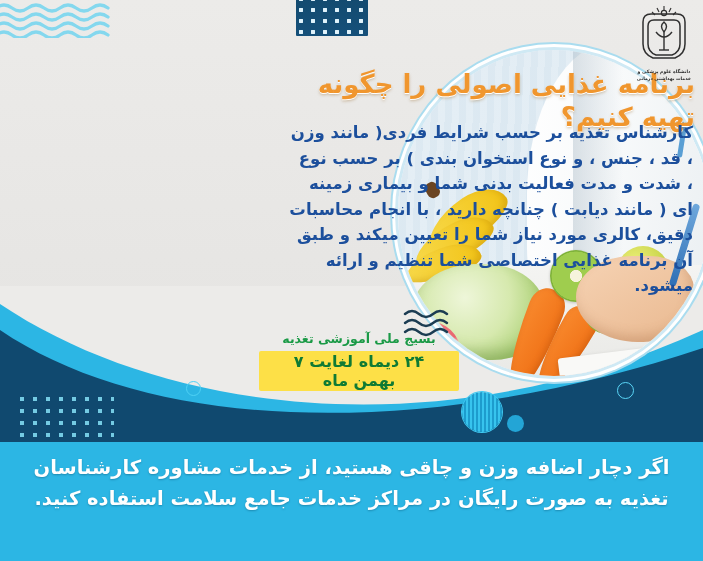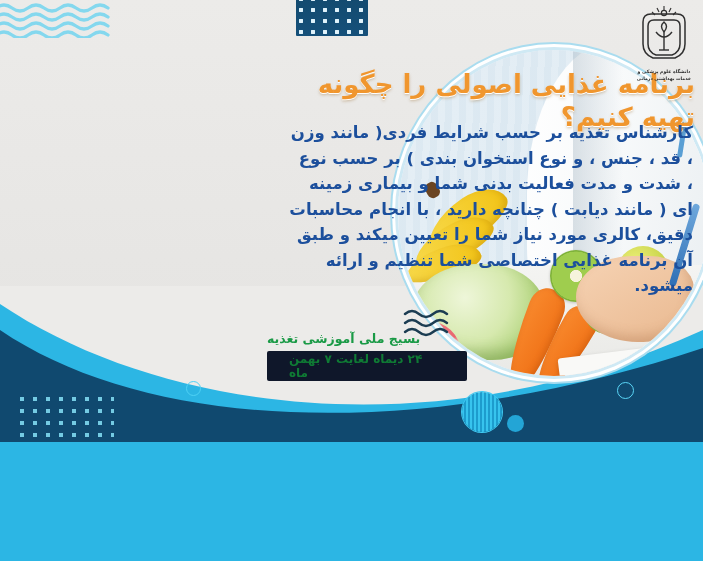--- a/index.html
+++ b/index.html
@@ -120,26 +120,26 @@
     letter-spacing:.2px;line-height:1.25;
     text-shadow:0 1px 0 #fff,0 2px 3px rgba(140,90,20,.35);
     z-index:9;direction:rtl;
   }
   .body-txt{
     position:absolute;right:10px;top:120px;width:405px;
     font-size:16.5px;font-weight:700;color:#1c4f9c;
     line-height:1.55;direction:rtl;z-index:9;
   }
   .camp{
-    position:absolute;right:236px;top:330px;width:200px;text-align:left;z-index:12;direction:rtl;
+    position:absolute;right:244px;top:330px;width:200px;text-align:center;z-index:12;direction:rtl;
   }
   .camp-l1{font-size:12.5px;font-weight:700;color:#1a9a46;line-height:1.4;letter-spacing:.3px;}
   .camp-l2{
     display:inline-block;margin-top:3px;padding:1px 22px;
-    background:#0f172a;color:#0f7a34;font-size:12px;font-weight:700;border-radius:2px;letter-spacing:.2px;
+    background:#fde047;color:#0f7a34;font-size:16px;font-weight:700;border-radius:2px;letter-spacing:.2px;
   }
   .footer{
     position:absolute;left:0;right:0;top:452px;
     text-align:center;color:#ffffff;font-size:19.5px;font-weight:700;
     line-height:1.6;direction:rtl;z-index:12;
     text-shadow:0 1px 2px rgba(0,60,90,.35);
     padding:0 26px;box-sizing:border-box;
   }
 
   
@@ -245,13 +245,14 @@
   </div>
 
   <div class="title">برنامه غذایی اصولی را چگونه تهیه کنیم؟</div>
   <div class="body-txt">کارشناس تغذیه بر حسب شرایط فردی( مانند وزن ، قد ، جنس ، و نوع استخوان بندی ) بر حسب نوع ، شدت و مدت فعالیت بدنی شما و بیماری زمینه ای ( مانند دیابت ) چنانچه دارید ، با انجام محاسبات دقیق، کالری مورد نیاز شما را تعیین میکند و طبق آن برنامه غذایی اختصاصی شما تنظیم و ارائه میشود.</div>
 
   <div class="camp">
     <div class="camp-l1">بسیج ملی آموزشی تغذیه</div>
     <div class="camp-l2">۲۴ دیماه لغایت ۷ بهمن ماه</div>
   </div>
 
+  <div class="footer">اگر دچار اضافه وزن و چاقی هستید، از خدمات مشاوره کارشناسان تغذیه به صورت رایگان در مراکز خدمات جامع سلامت استفاده کنید.</div>
 </div>
 
 </body></html>

